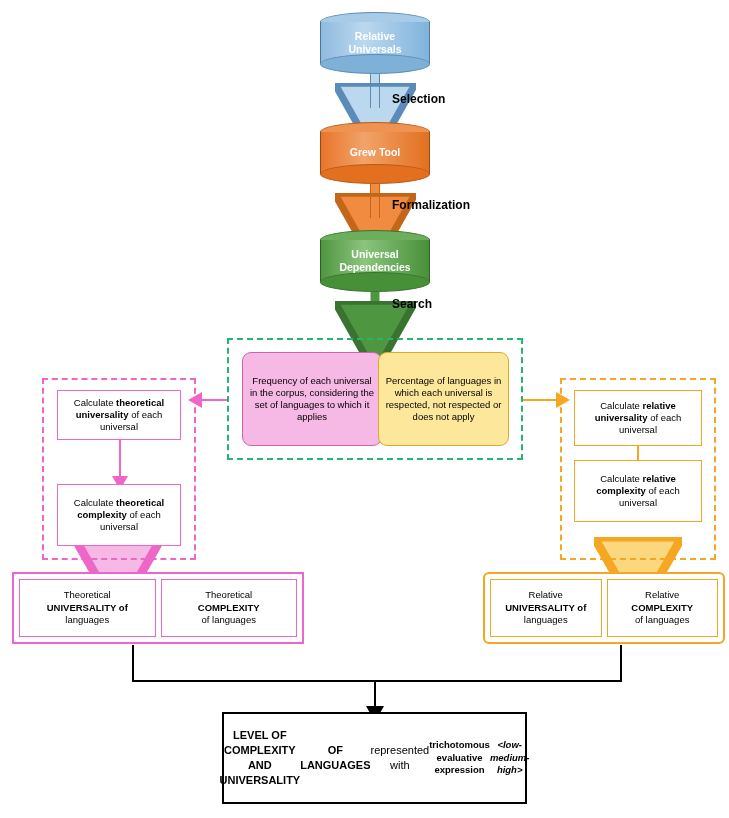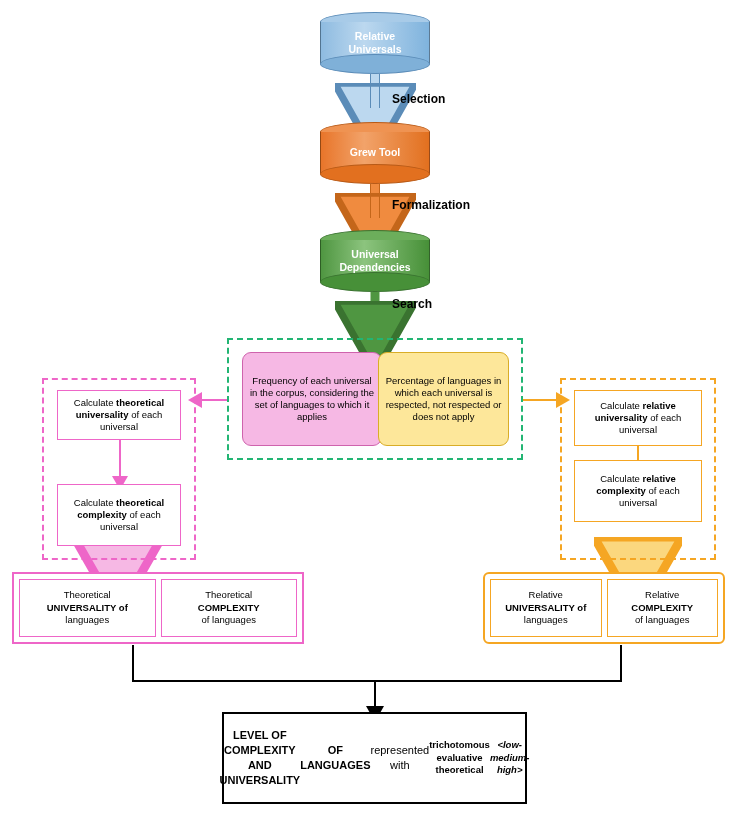--- a/index.html
+++ b/index.html
@@ -328,17 +328,17 @@
         <b>COMPLEXITY</b><br>
         <span>of languages</span>
       </span>
     </div>
   </div>
 
   <div class="final-box" style="left:222px; top:712px; width:305px; height:92px;">
     <div class="final-l1">LEVEL OF COMPLEXITY AND UNIVERSALITY</div>
     <div class="final-l1">OF LANGUAGES</div>
     <div class="final-l2">represented with</div>
-    <div class="final-l3">trichotomous evaluative theoretical</div>
+    <div class="final-l3">trichotomous evaluative expression</div>
     <div class="final-l4">&lt;low-medium-high&gt;</div>
   </div>
 
 </div>
 
 </body></html>

